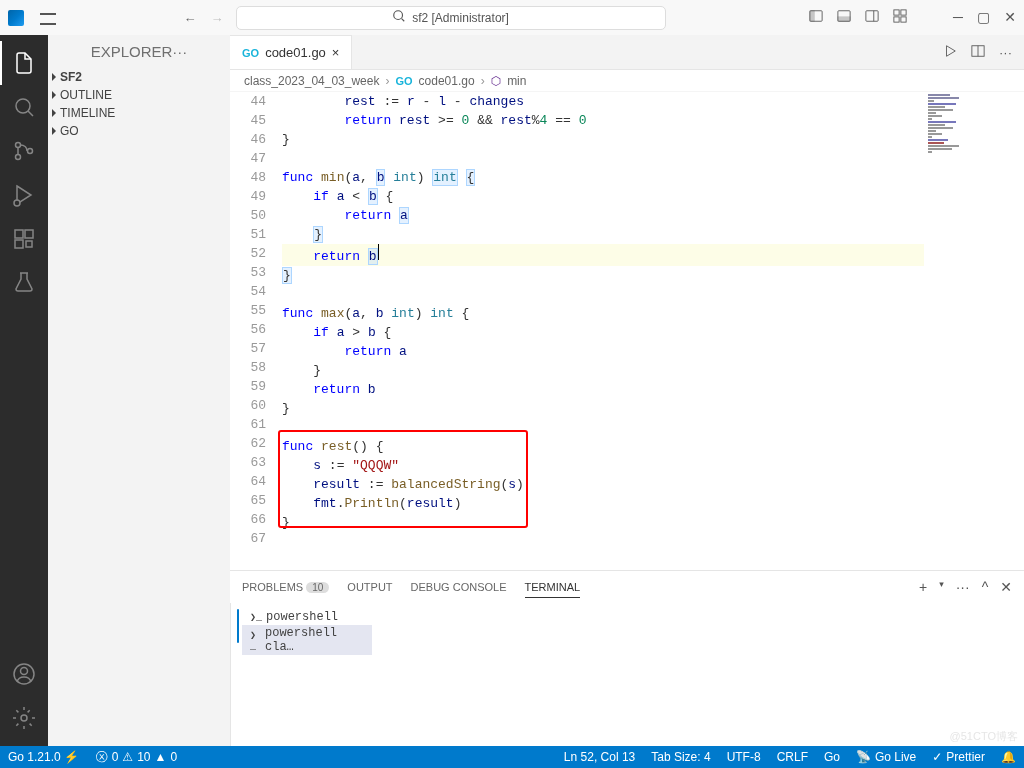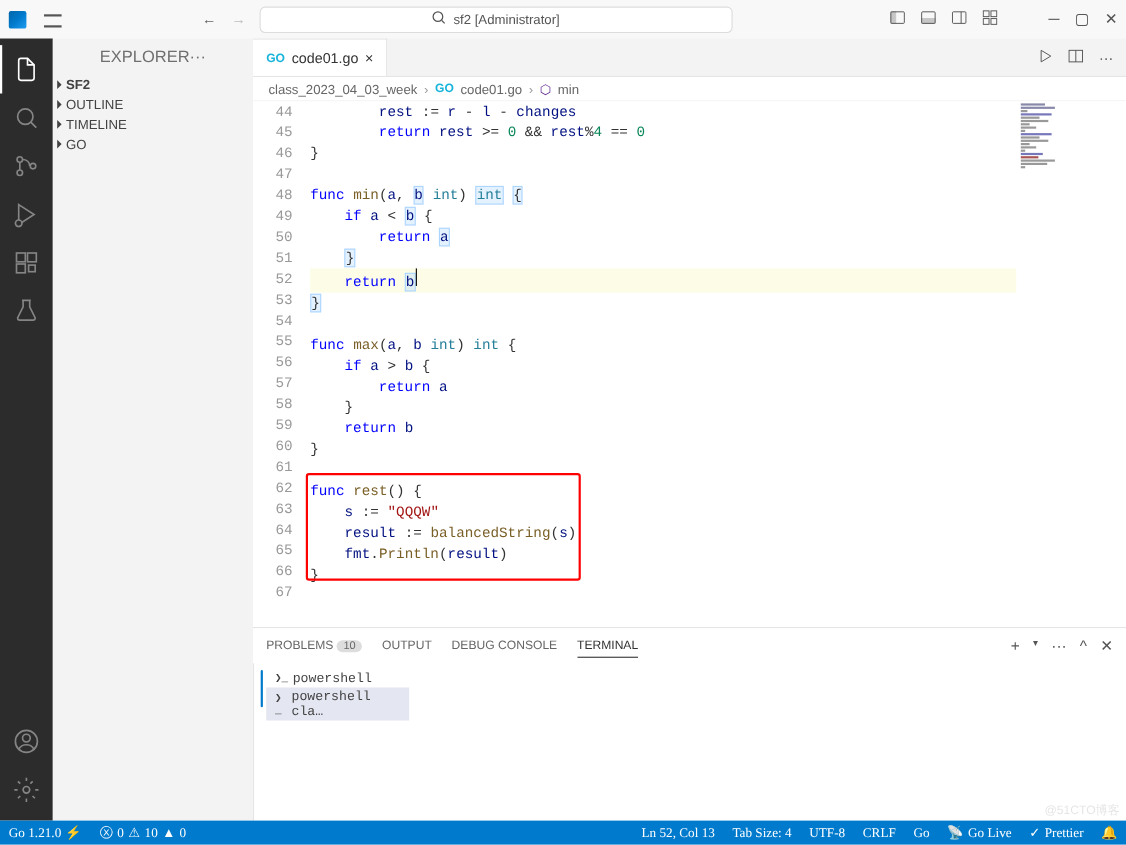--- a/index.html
+++ b/index.html
@@ -58,21 +58,21 @@
 .pt-tab.active { color: #333; border-bottom: 1px solid #333; }
 .pt-actions { margin-left: auto; display: flex; gap: 12px; color: #555; font-size:14px;}
 .terminal-body { flex: 1; display: flex; font-family: Consolas,"Courier New",monospace; font-size: 12px; }
 .term-out { flex: 1; padding: 4px 8px; position: relative; line-height:18px; color:#333; }
 .term-list { width: 148px; border-left: 1px solid #e5e5e5; padding: 4px 0; font-size:12px; }
 .tl-item { padding: 1px 8px; display: flex; align-items: center; gap: 4px; color:#424242; }
 .tl-item.active { background: #e4e6f1; }
 .bullet { width:6px; height:6px; border-radius:50%; background:#007acc; display:inline-block; }
 .yellow { color: #c5a800; }
 
-.statusbar { height: 22px; background: #007acc; color: #fff; display: flex; align-items: center; font-size: 12px; font-family: Liberation Serif, serif; }
+.statusbar { height: 22px; background: #007acc; color: #fff; display: flex; align-items: center; font-size: 12px; }
 .st-item { padding: 0 8px; display:flex; align-items:center; gap:4px; height:100%; }
 .st-spacer { flex: 1; }
 .watermark { position:absolute; right:6px; bottom:24px; color:#ccc; font-size:11px; opacity:.5; }
 
 svg { width: 20px; height: 20px; }
 .ab-item svg { width: 24px; height: 24px; }
 .sm svg { width: 14px; height: 14px; }
 </style>
 </head>
 <body>

